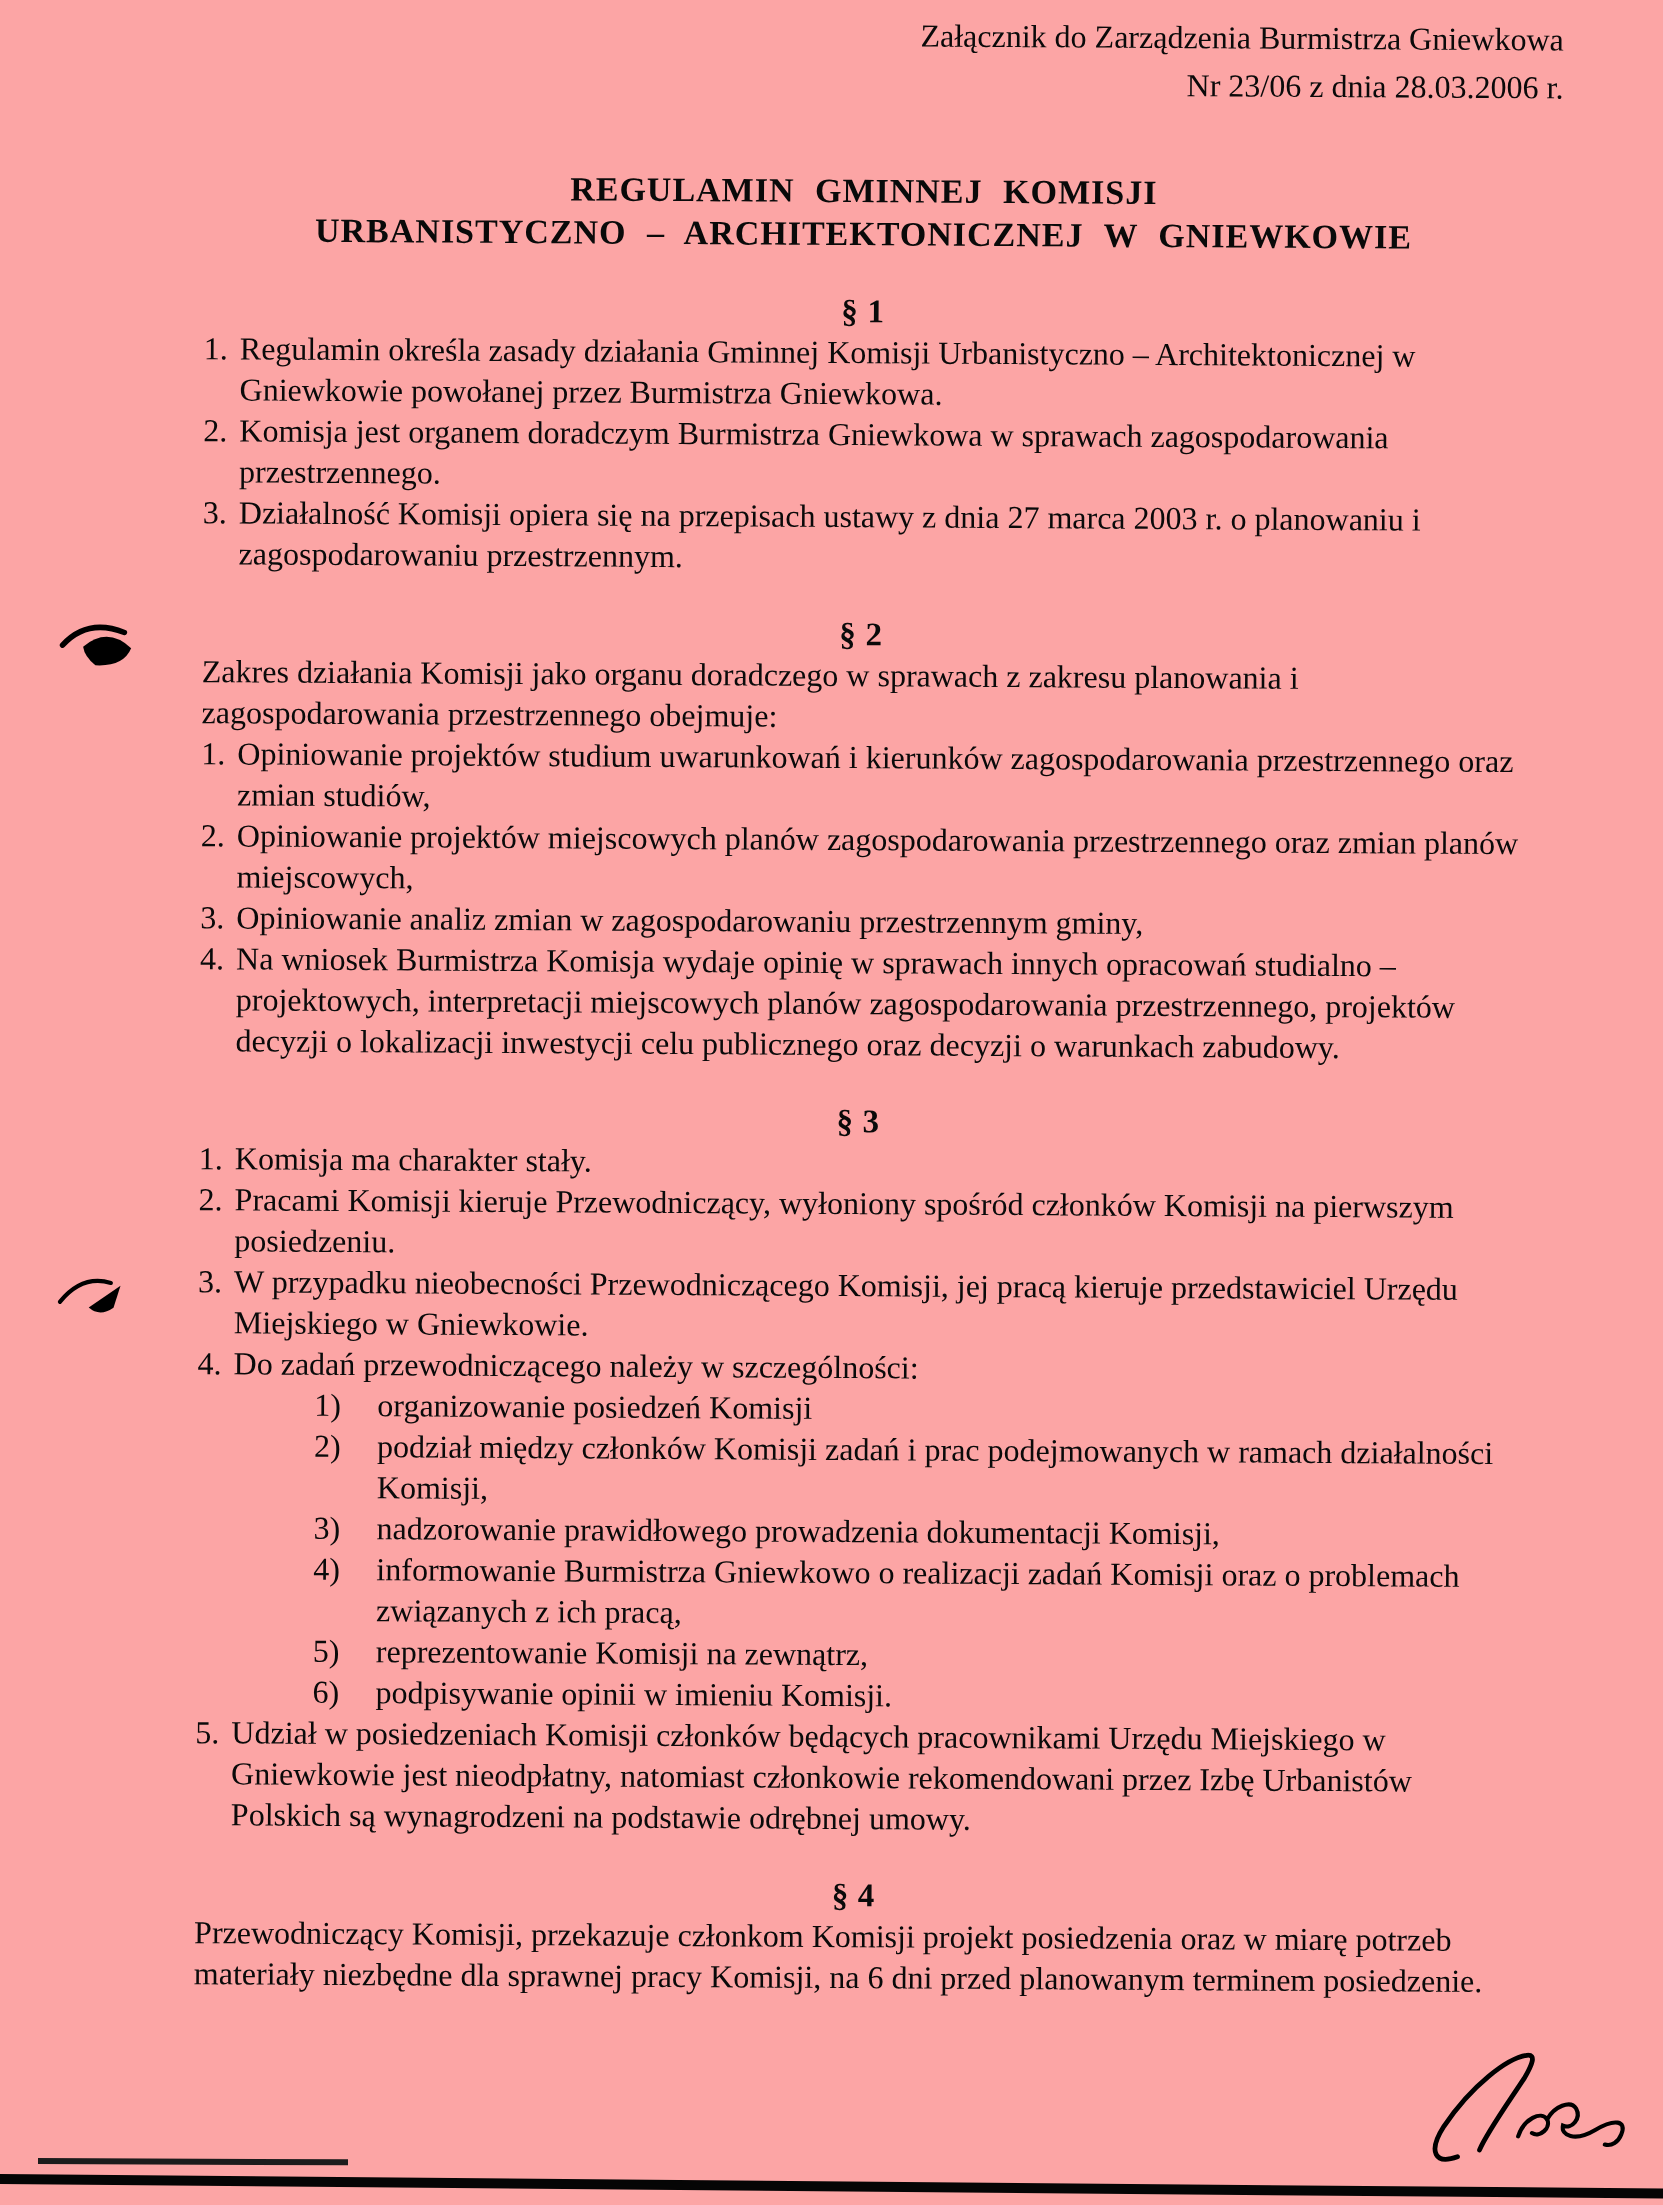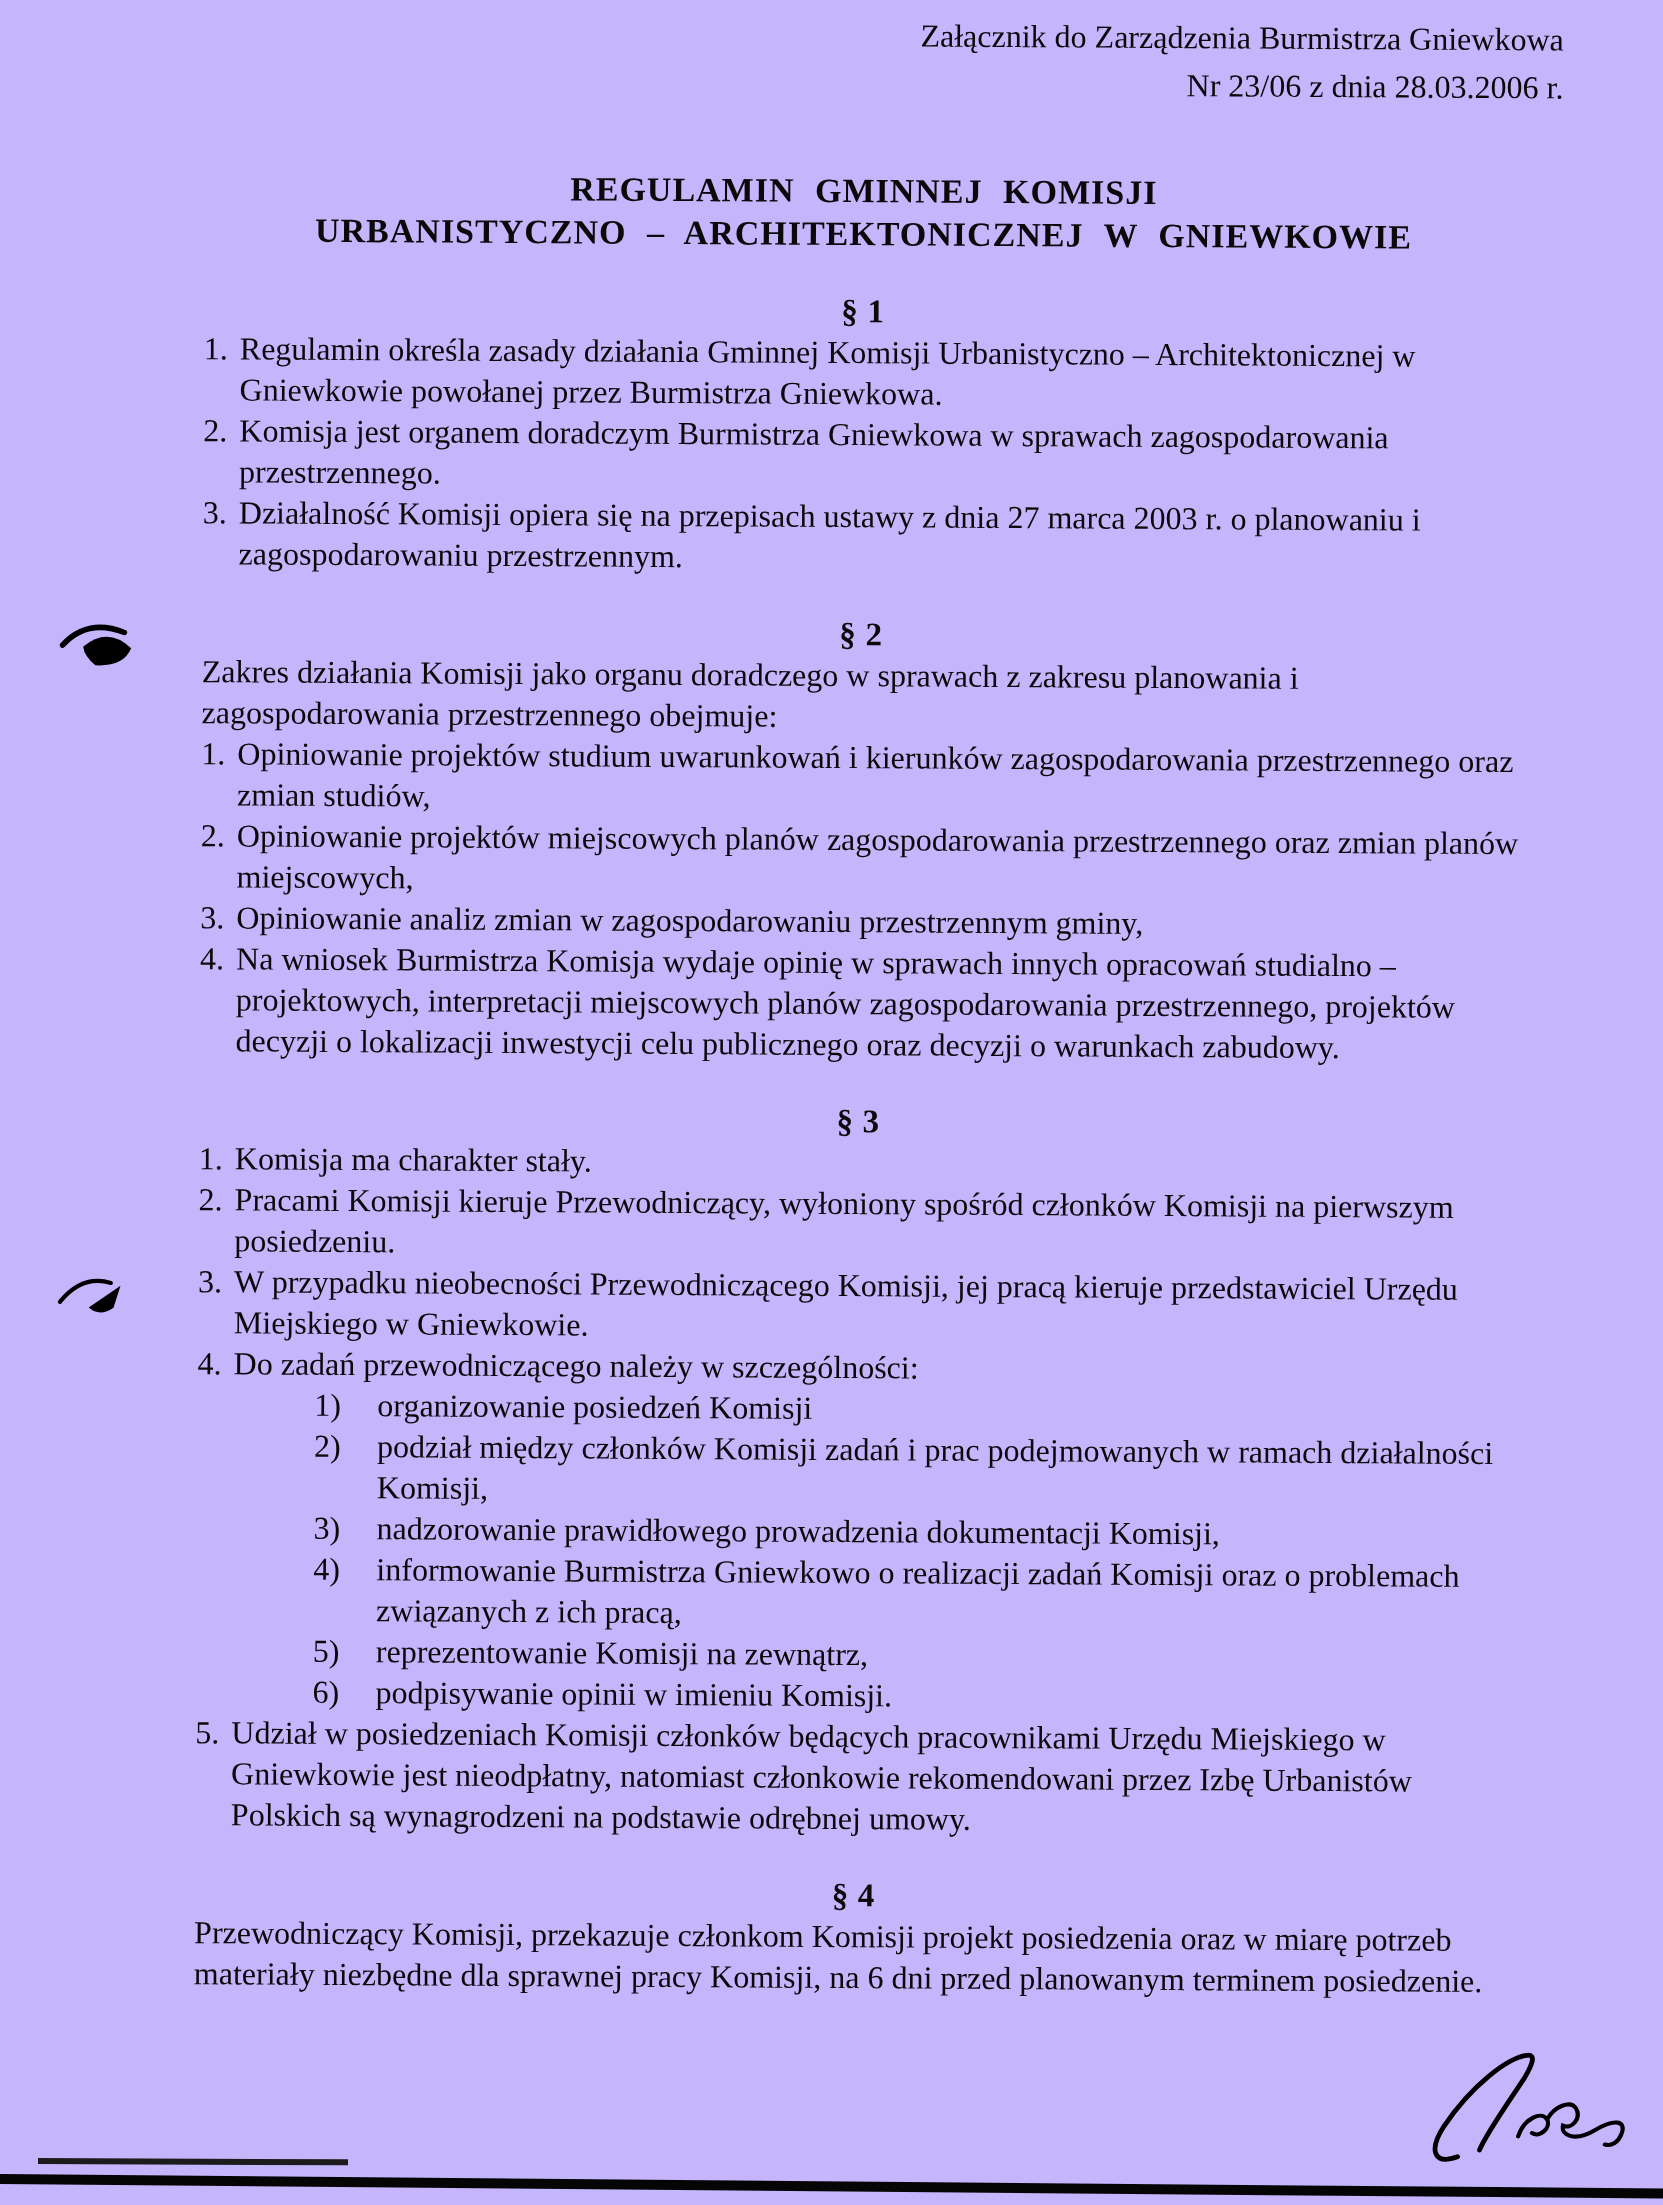--- a/index.html
+++ b/index.html
@@ -1,19 +1,19 @@
 <!DOCTYPE html>
 <html style="font-size:11px"><head>
 <meta charset="utf-8">
 <style>
   html,body{margin:0;padding:0;background:#e8e8e8;}
   .page{
     position:relative;
     width:1664px;height:2205px;
-    background:#c4b5fd;
+    background:#fca5a5;
     overflow:hidden;
     font-family:"Liberation Serif","DejaVu Serif",serif;
     color:#0a0a0a;
   }
   .tilt{
     position:absolute;left:0;top:0;width:100%;height:100%;
     transform:rotate(0.35deg);
     transform-origin:50% 0;
   }
   .header{

